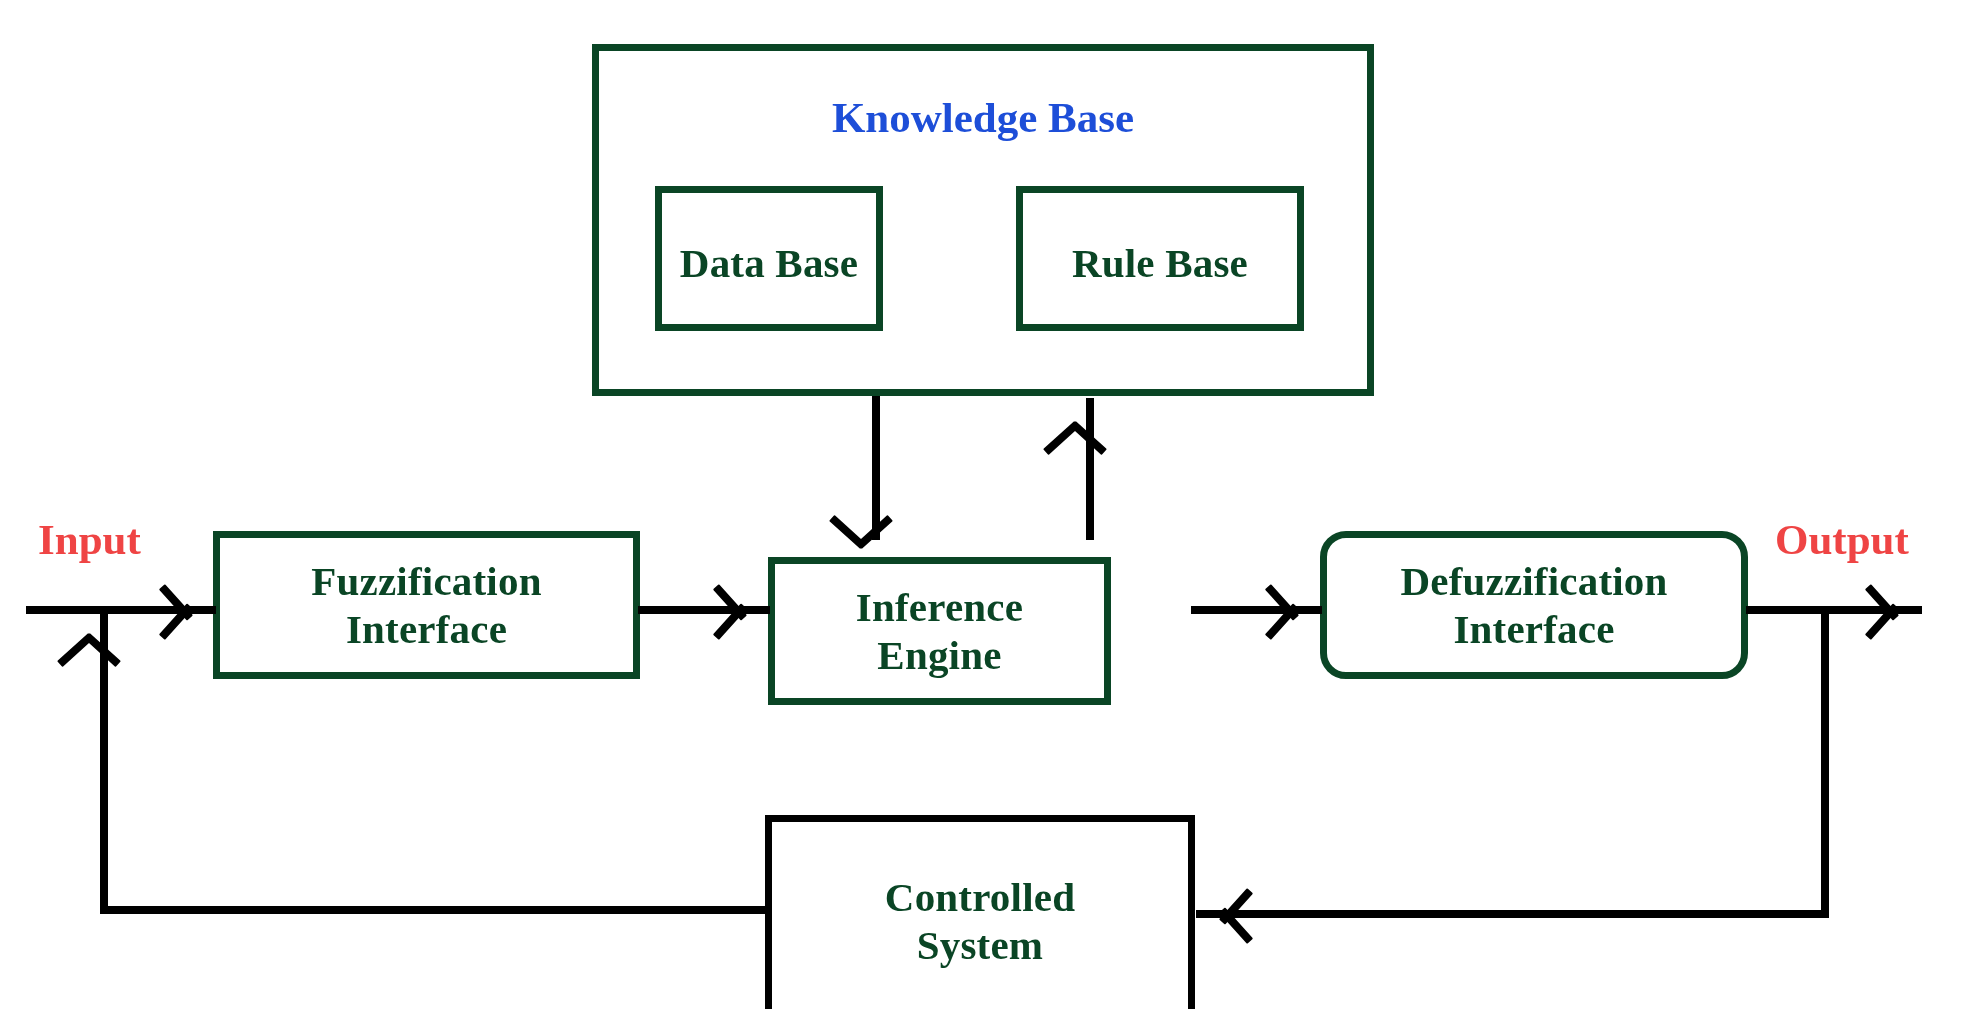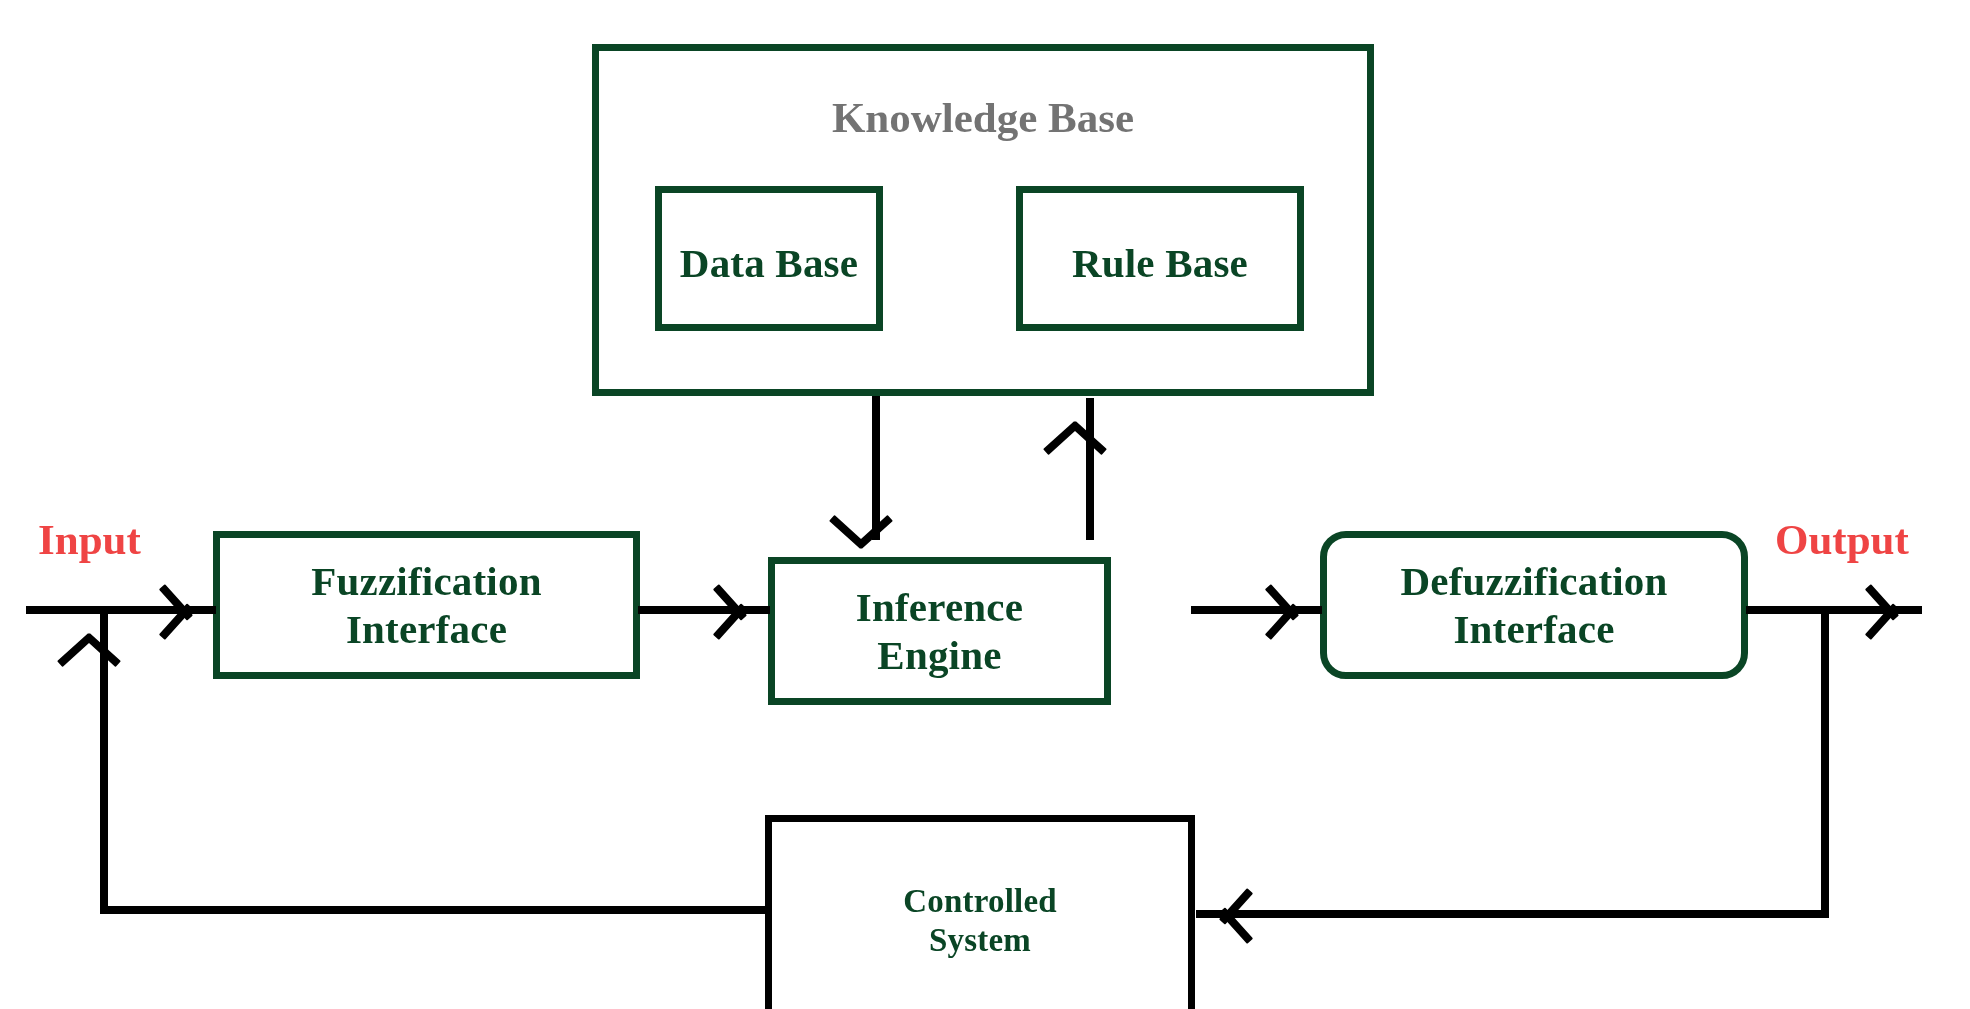--- a/index.html
+++ b/index.html
@@ -39,39 +39,39 @@
   }
 
   
   #knowledge-base {
     left: 592px; top: 44px; width: 782px; height: 352px;
     display: block;
   }
   #knowledge-base-title {
     position: absolute;
     left: 0; right: 0; top: 42px;
-    color: #737373;
+    color: #1d4ed8;
     font-weight: bold;
     font-size: 43px;
   }
   #data-base  { left: 655px; top: 186px; width: 228px; height: 145px; }
   #rule-base  { left: 1016px; top: 186px; width: 288px; height: 145px; }
   #data-base .box-label, #rule-base .box-label { font-size: 41px; margin-top: 10px; }
 
   
   #fuzzification-interface  { left: 213px;  top: 531px; width: 427px; height: 148px; justify-content: center; }
   #inference-engine         { left: 768px;  top: 557px; width: 343px; height: 148px; }
   #defuzzification-interface{ left: 1320px; top: 531px; width: 428px; height: 148px; border-radius: 26px; }
   #fuzzification-interface .box-label,
   #inference-engine .box-label,
   #defuzzification-interface .box-label { font-size: 41px; }
 
   
   #controlled-system { left: 765px; top: 815px; width: 430px; height: 212px; }
-  #controlled-system .box-label { font-size: 33px; }
+  #controlled-system .box-label { font-size: 41px; }
 
   
   .edge-label {
     position: absolute;
     color: #ef4444;
     font-weight: bold;
     font-size: 43px;
     white-space: nowrap;
   }
   #input-label  { left: 38px;   top: 515px; }

